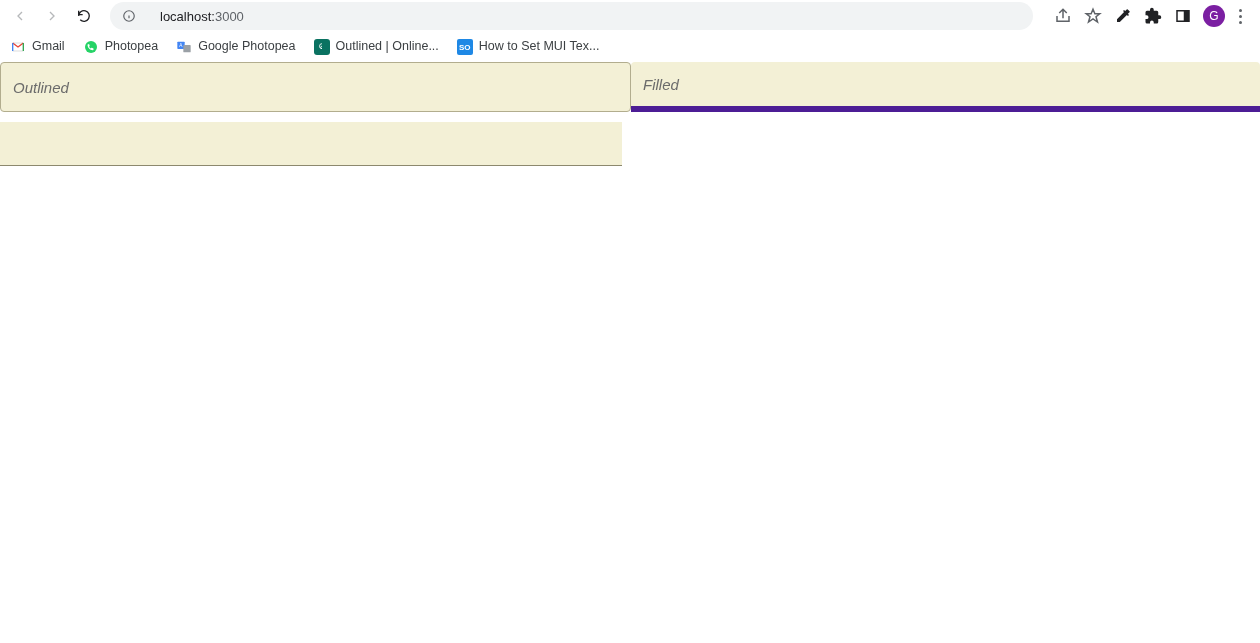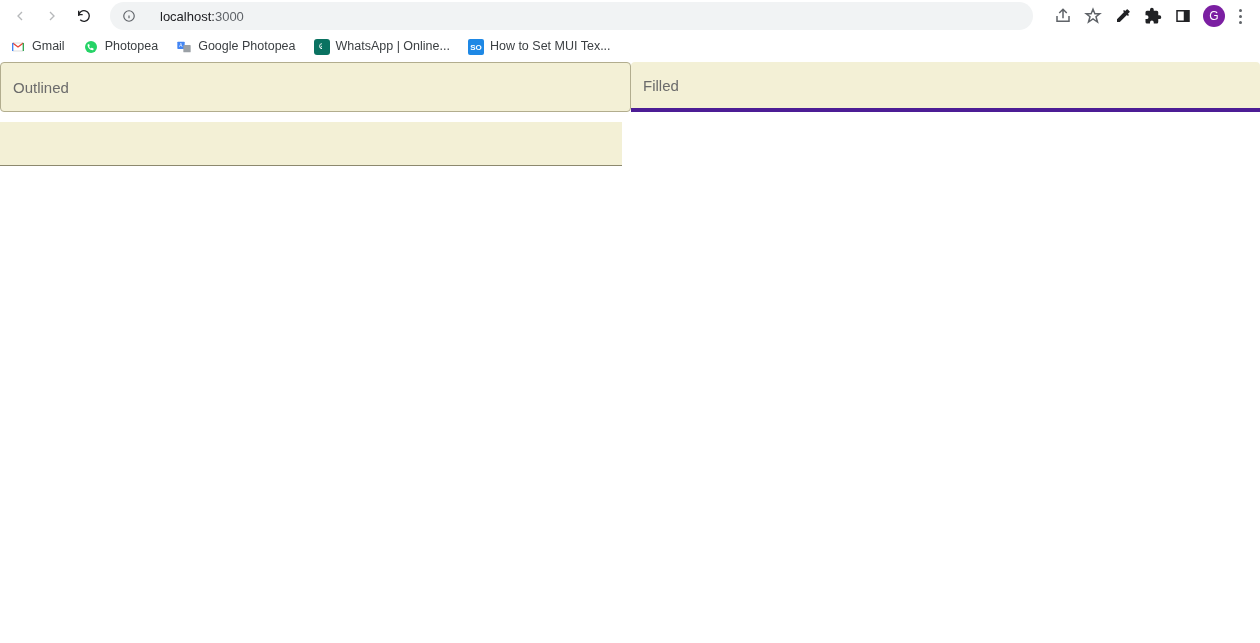--- a/index.html
+++ b/index.html
@@ -37,27 +37,27 @@
     .bm-item{display:flex;align-items:flex-start;gap:6px;cursor:pointer;}
     .bm-icon{width:16px;height:16px;display:flex;align-items:center;justify-content:center;}
     .bm-icon svg{width:16px;height:16px;}
     .bm-so{width:16px;height:16px;background:#1e88e5;color:#fff;font-size:8px;font-weight:700;display:flex;align-items:center;justify-content:center;border-radius:2px;}
     .bm-pe{width:16px;height:16px;background:#0a7261;border-radius:3px;display:flex;align-items:center;justify-content:center;}
     .bm-pe svg{width:10px;height:10px;fill:#fff;}
     .bm-gt{width:16px;height:16px;display:flex;align-items:center;justify-content:center;}
 
     
     .page { padding:0; background:#fff; }
-    .row{display:flex; gap:0;}
+    .row{display:flex; gap:0;font-style:italic;}
     .tf {
       flex:1; height:50px; background:#f3f0d6; position:relative;
       display:flex; align-items:center; padding:0 12px;
     }
     .tf.outlined { border:1px solid #b2ad8e; border-radius:4px;}
-    .tf.filled   { border:none; border-bottom:4px solid #4c1d95; border-radius:4px 4px 0 0;text-align:center;}
+    .tf.filled   { border:none; border-bottom:6px solid #4c1d95; border-radius:4px 4px 0 0;text-align:center;}
     .tf .label{ font-size:15px; color:#6b6b6b; }
     .tf.standard{
       flex:1; height:44px; background:#f3f0d6;
       border:none; border-bottom:1px solid #8c886e; border-radius:0;
       padding:0 10px;
       margin-top:10px; max-width:622px;
     }
   </style>
 </head>
 <body>
@@ -156,21 +156,21 @@
         </svg>
     </span>
     <span>Google Photopea</span>
   </div>
   <div class="bm-item">
     <span class="bm-pe">
       <svg viewBox="0 0 24 24">
           <path d="M12 4a6 6 0 1 0 0 12 3 3 0 1 1 0-6" fill="none" stroke="#fff" stroke-width="2"></path>
         </svg>
     </span>
-    <span>WhatsApp | Online...</span>
+    <span>Outlined | Online...</span>
   </div>
   <div class="bm-item">
     <span class="bm-so">SO</span>
     <span>How to Set MUI Tex...</span>
   </div>
 </div>
 
 <div class="page">
   <div class="row">
     <div class="tf outlined">

